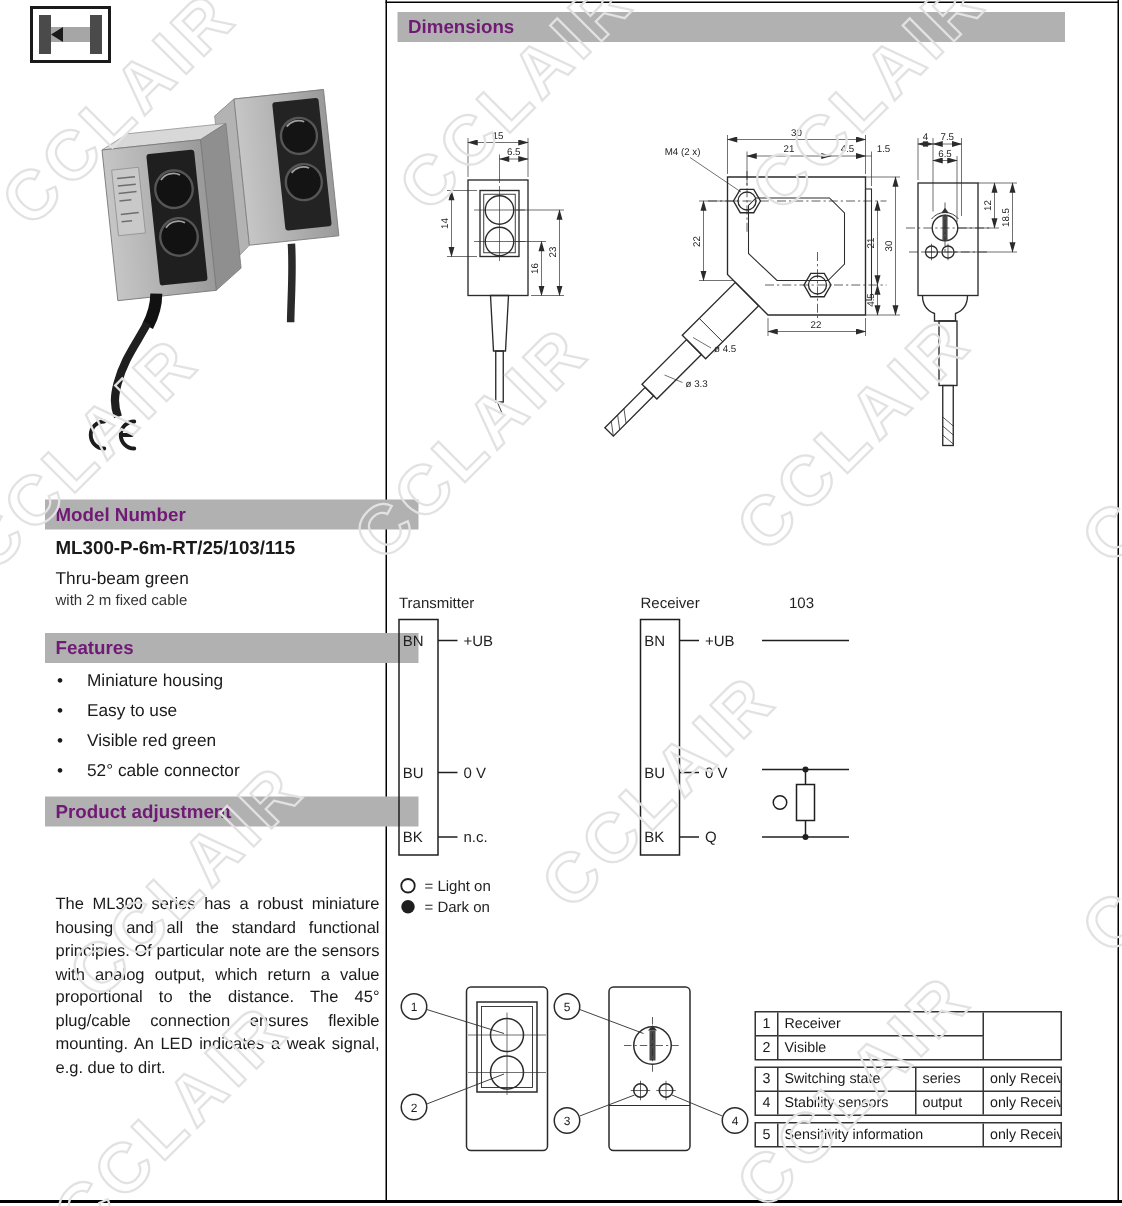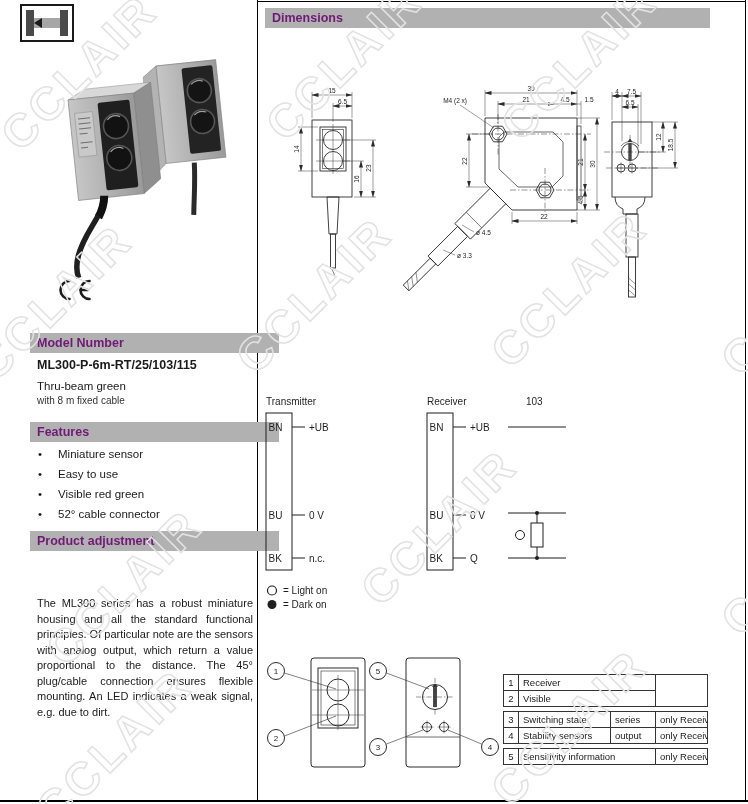--- a/index.html
+++ b/index.html
@@ -112,27 +112,27 @@
     <g fill="none" stroke="#1c1c1c" stroke-width="2.6" stroke-linecap="round">
       <path d="M15.5,4 A9,9 0 1 0 15.5,22"></path>
       <path d="M35.5,4 A9,9 0 1 0 35.5,22"></path>
       <line x1="26.8" y1="13" x2="33.8" y2="13"></line>
     </g>
   </svg>
 
   <div class="band left" style="top:333px">Model Number</div>
   <div class="model">ML300-P-6m-RT/25/103/115</div>
   <div class="ptype">Thru-beam green</div>
-  <div class="pnote">with 8 m fixed cable</div>
+  <div class="pnote">with 2 m fixed cable</div>
 
   <div class="band left" style="top:422px">Features</div>
   <div class="features">
     <div class="feat">
       <span class="bullet">•</span>
-      <span>Miniature sensor</span></div>
+      <span>Miniature housing</span></div>
     <div class="feat">
       <span class="bullet">•</span>
       <span>Easy to use</span></div>
     <div class="feat">
       <span class="bullet">•</span>
       <span>Visible red green</span></div>
     <div class="feat">
       <span class="bullet">•</span>
       <span>52° cable connector</span></div>
   </div>

